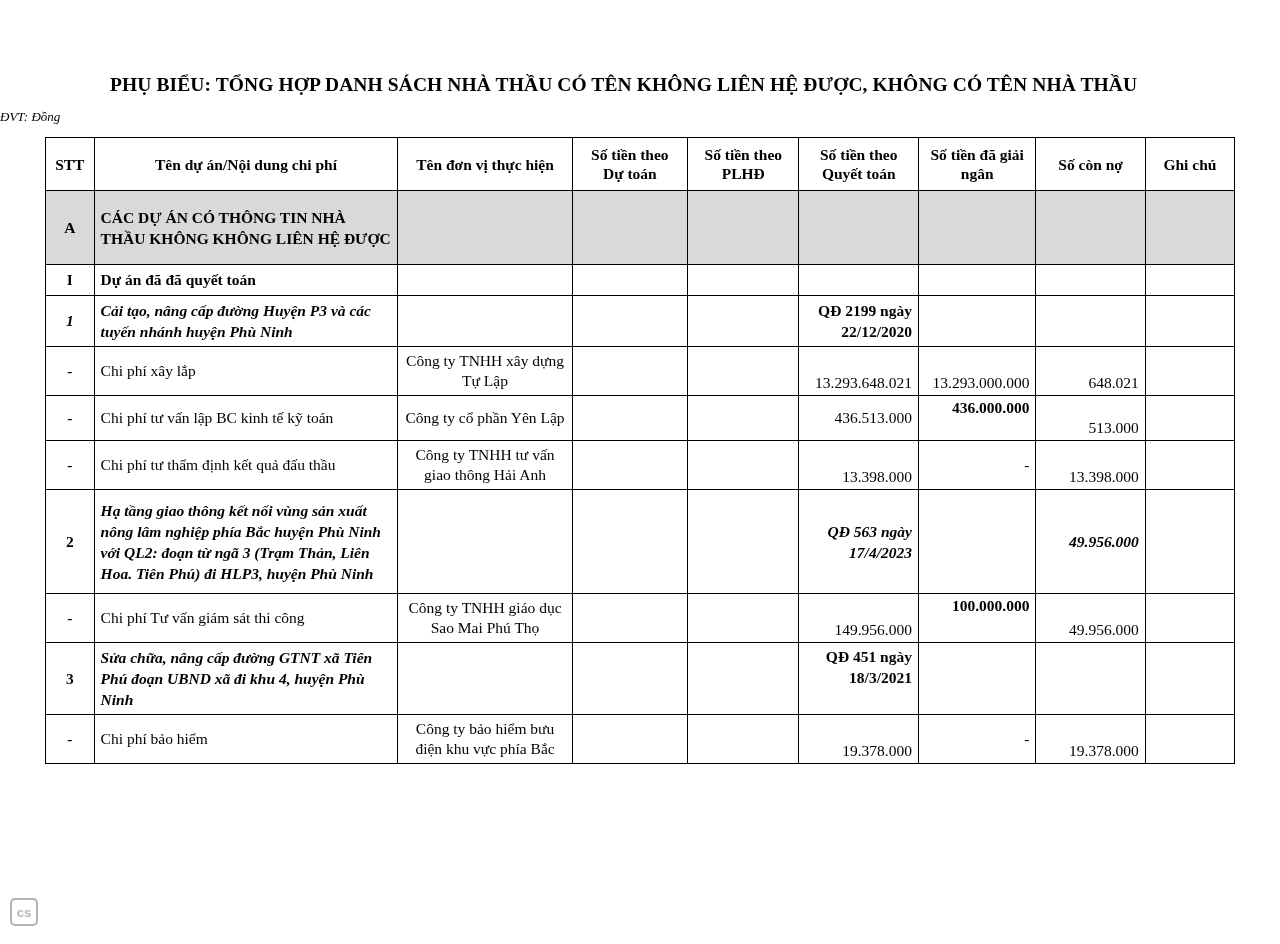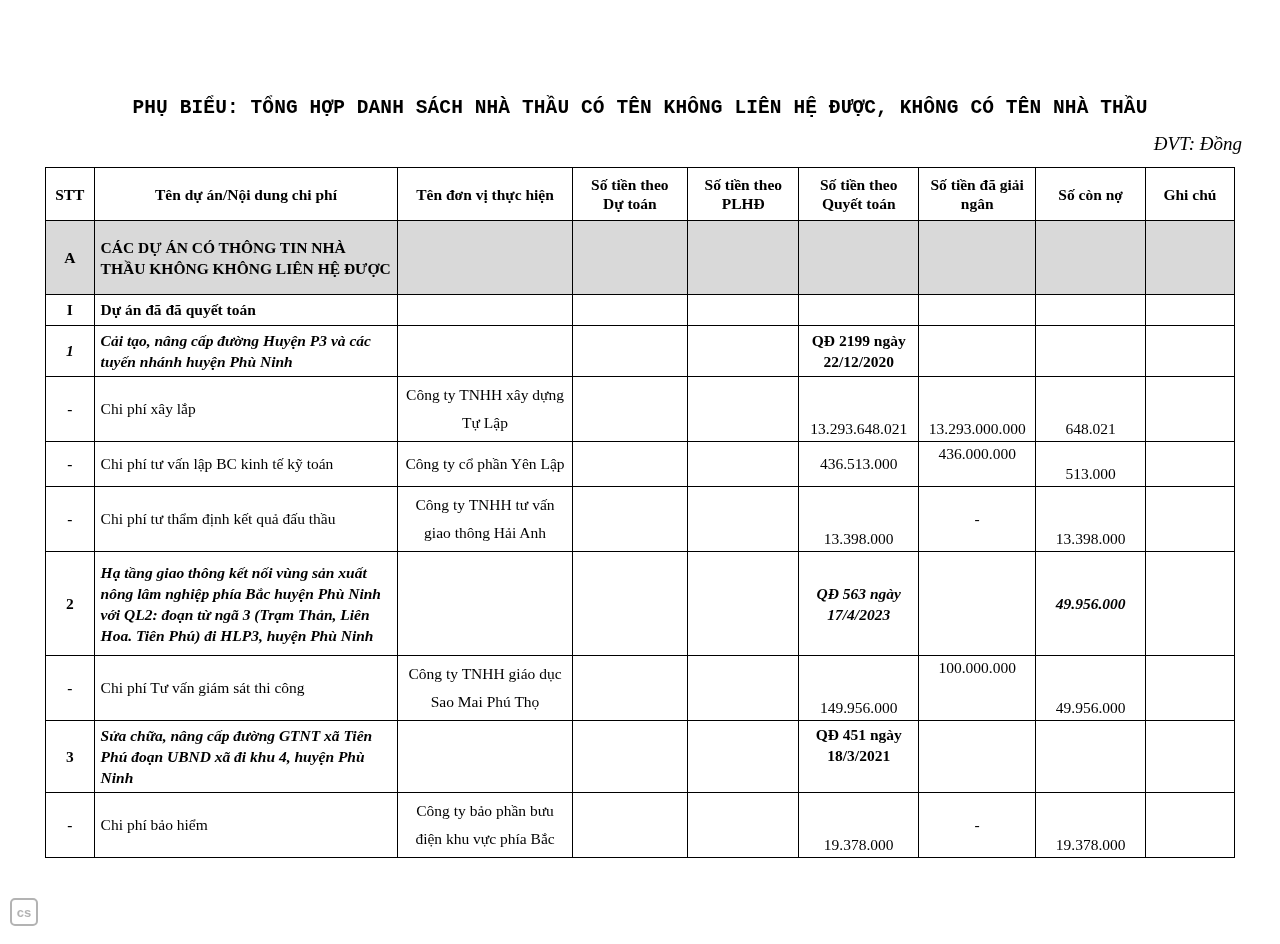--- a/index.html
+++ b/index.html
@@ -16,35 +16,33 @@
     overflow: hidden;
   }
   .page {
     position: relative;
     width: 1280px;
     height: 944px;
     box-sizing: border-box;
     padding: 0;
   }
   .title-block {
-    text-align: center;
-    padding-top: 96px;
-    font-family: Liberation Mono, monospace;
+    padding-top: 72px;
   }
   .title-line {
     font-weight: bold;
     font-size: 19.5px;
     letter-spacing: 0.1px;
     line-height: 25px;
   }
   .title-line-1 { padding: 0 110px; }
   .unit-line {
-    text-align: right;
+    text-align: left;
     font-style: italic;
-    font-size: 19px;
+    font-size: 13px;
     padding-right: 38px;
     padding-top: 12px;
   }
   table.main {
     border-collapse: collapse;
     margin-left: 45px;
     margin-top: 12px;
     width: 1190px;
     table-layout: fixed;
   }
@@ -72,26 +70,26 @@
   .col-ghichu   { width: 88px; }
 
   td.c-stt {
     text-align: center;
     font-weight: bold;
   }
   td.c-stt.italic { font-style: italic; }
   td.c-name { text-align: left; }
   td.c-name.bold { font-weight: bold; }
   td.c-name.bolditalic { font-weight: bold; font-style: italic; }
-  td.c-unit { text-align: center; line-height: 28px; }
-  td.c-num  { text-align: center; }
+  td.c-unit { text-align: center; line-height: 20px; }
+  td.c-num  { text-align: right; }
   td.c-num.bold { font-weight: bold; }
   td.c-num.bolditalic { font-weight: bold; font-style: italic; }
   td.c-num.low { vertical-align: bottom; padding-bottom: 3px; }
-  td.c-num.high { vertical-align: top; padding-top: 3px; }
+  td.c-num.high { vertical-align: top; padding-top: 3px; font-weight: bold; }
   tr.shaded td { background: #d9d9d9; }
   .cell-lines { line-height: 21px; }
 
   .watermark {
     position: absolute;
     left: 10px;
     bottom: 18px;
     display: flex;
     align-items: center;
     gap: 8px;
@@ -278,21 +276,21 @@
         <td class="c-num"></td>
         <td class="c-num bold cell-lines high">QĐ 451 ngày 18/3/2021</td>
         <td class="c-num"></td>
         <td class="c-num"></td>
         <td class="c-num"></td>
       </tr>
 
       <tr style="height:48px;">
         <td class="c-stt">-</td>
         <td class="c-name">Chi phí bảo hiểm</td>
-        <td class="c-unit">Công ty bảo phần bưu điện khu vực phía Bắc</td>
+        <td class="c-unit">Công ty bảo hiểm bưu điện khu vực phía Bắc</td>
         <td class="c-num"></td>
         <td class="c-num"></td>
         <td class="c-num low">19.378.000</td>
         <td class="c-num">-</td>
         <td class="c-num low">19.378.000</td>
         <td class="c-num"></td>
       </tr>
 
     </tbody>
   </table>

